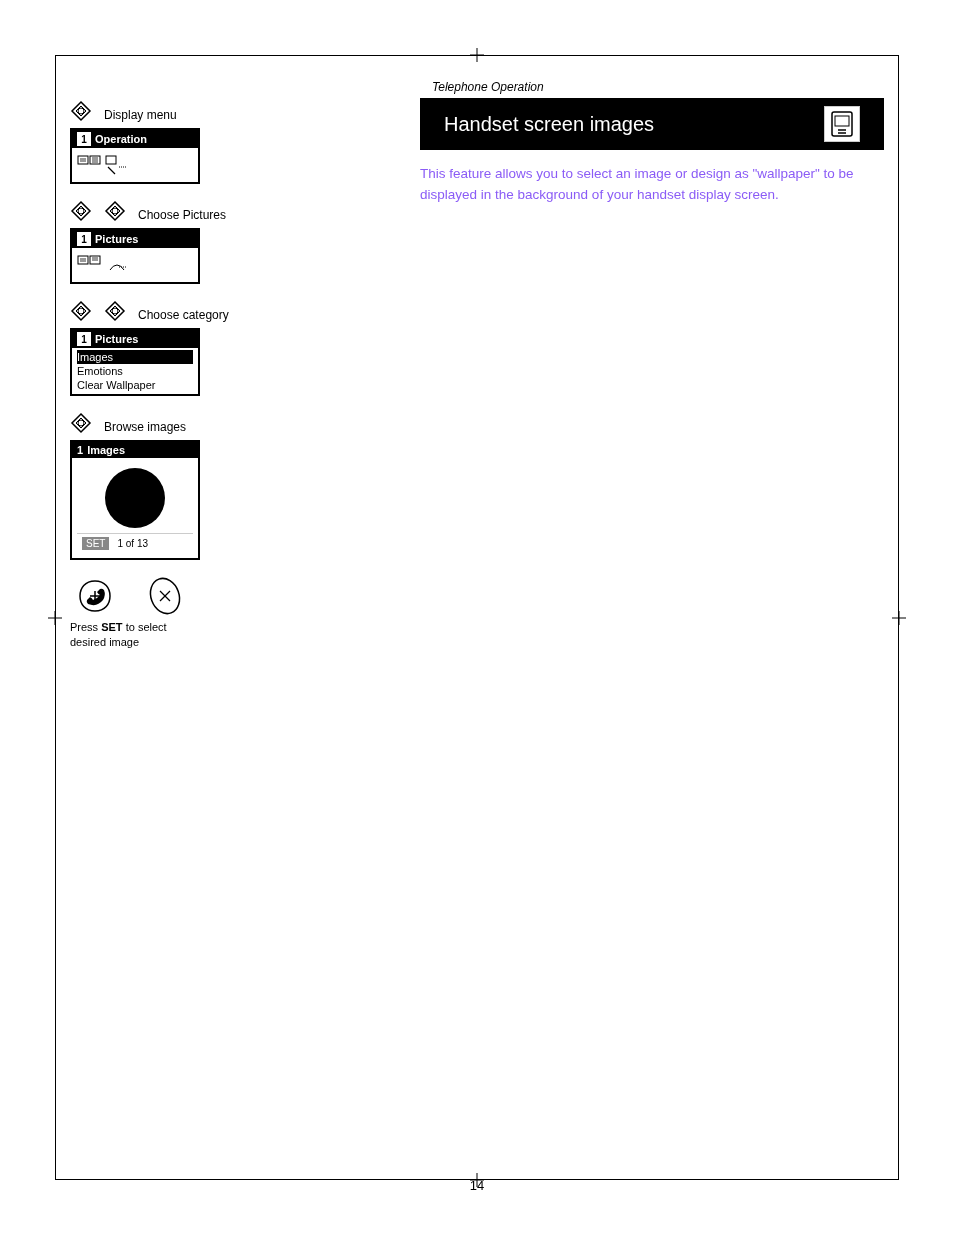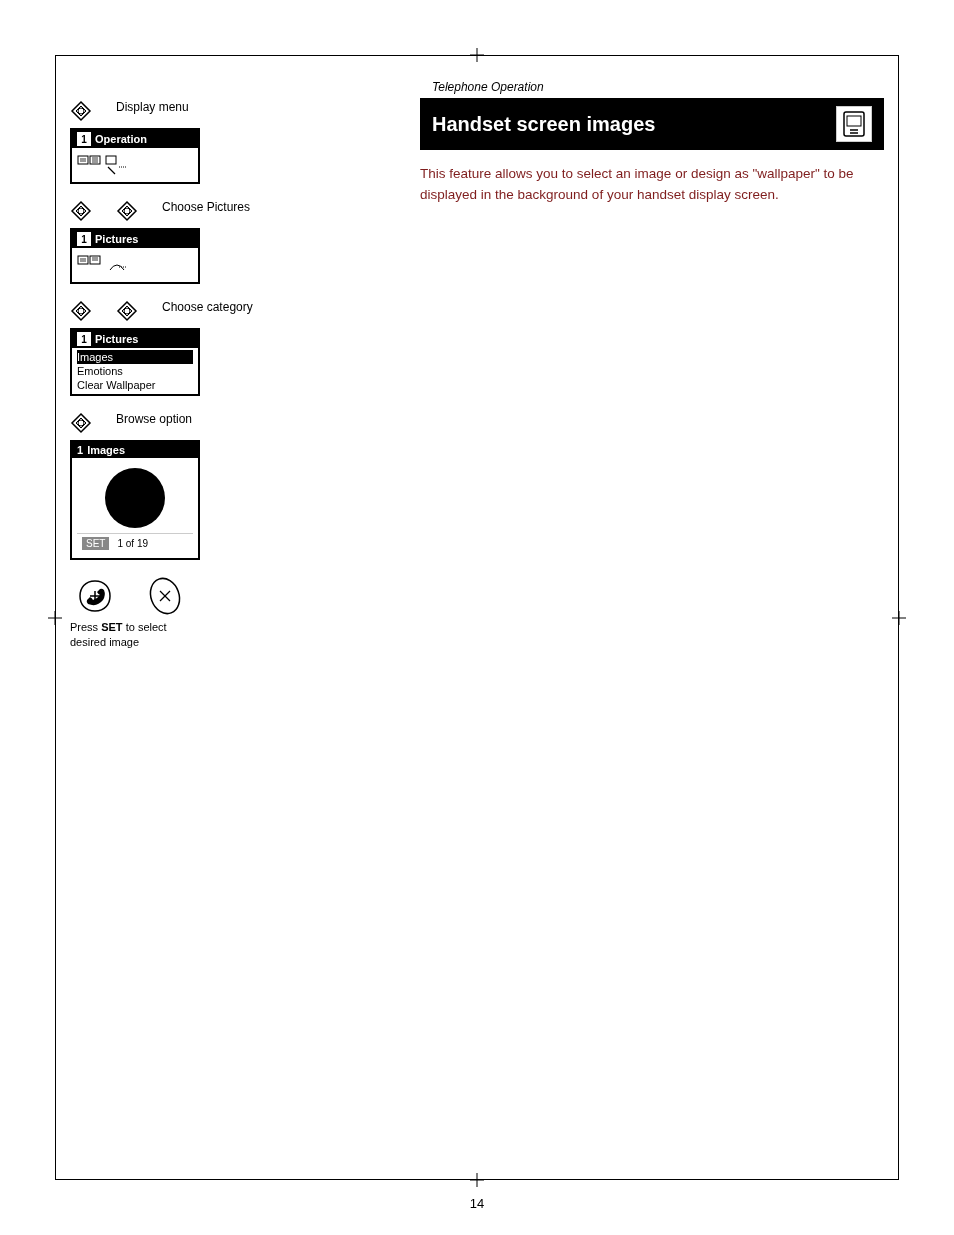--- a/index.html
+++ b/index.html
@@ -92,21 +92,21 @@
     }
     .ch-right-middle {
       top: 50%;
       right: 48px;
       transform: translateY(-50%);
     }
 
     
     .page-number {
       position: absolute;
-      bottom: 24px;
+      bottom: 42px;
       left: 50%;
       transform: translateX(-50%);
       font-size: 13px;
     }
 
     
     .content-area {
       position: absolute;
       top: 80px;
       left: 70px;
@@ -137,23 +137,23 @@
       font-size: 12px;
       margin-bottom: 4px;
       color: #000;
       margin-left: 12px;
     }
 
     
     .title-bar {
       background: #000;
       color: #fff;
-      padding: 8px 12px;
+      padding: 8px 24px;
       font-size: 20px;
-      font-weight: bold;
+      font-weight: normal;
       display: flex;
       align-items: center;
       justify-content: space-between;
       margin-bottom: 14px;
     }
 
     .title-icon {
       width: 36px;
       height: 36px;
       background: #fff;
@@ -162,39 +162,39 @@
       align-items: center;
       justify-content: center;
       flex-shrink: 0;
     }
 
     
     .body-text {
       font-size: 13.5px;
       line-height: 1.55;
       margin-bottom: 12px;
-      color: #7f1d1d;
+      color: #8b5cf6;
     }
 
     .body-text b {
       font-weight: bold;
     }
 
     
     .diagram-group {
       margin-bottom: 16px;
       display: flex;
       flex-direction: column;
       gap: 4px;
     }
 
     .nav-row {
       display: flex;
-      align-items: flex-start;
-      gap: 24px;
+      align-items: flex-end;
+      gap: 12px;
       margin-bottom: 2px;
     }
 
     .nav-label {
       font-size: 12px;
       color: #000;
     }
 
     
     .navkey-icon {
@@ -451,32 +451,32 @@
       </div>
     </div>
 
     <div class="diagram-group">
       <div class="nav-row">
         <svg class="navkey-icon" viewBox="0 0 22 22">
           <polygon points="11,2 20,11 11,20 2,11" fill="none" stroke="#000" stroke-width="1.5"></polygon>
           <polygon points="11,6 16,11 11,16 6,11" fill="none" stroke="#000" stroke-width="1"></polygon>
           <circle cx="11" cy="11" r="3" fill="none" stroke="#000" stroke-width="1"></circle>
         </svg>
-        <span class="nav-label">Browse option</span>
+        <span class="nav-label">Browse images</span>
       </div>
       <div class="images-screen">
         <div class="images-screen-header">
           <div class="num-badge">1</div>
           <span>Images</span>
         </div>
         <div class="images-screen-body">
           <div class="image-circle"></div>
           <div class="image-footer">
             <span class="set-btn">SET</span>
-            <span>1 of 19</span>
+            <span>1 of 13</span>
           </div>
         </div>
       </div>
     </div>
 
     <div class="button-row">
 
       <svg class="button-icon" viewBox="0 0 40 40">
         <path d="M20 5 C10 5 5 12 5 20 C5 28 10 35 20 35 C30 35 35 28 35 20 C35 12 30 5 20 5 Z" fill="none" stroke="#000" stroke-width="1.5"></path>
         <path d="M15 20 L25 20 M20 15 L20 25" stroke="#000" stroke-width="1.5"></path>

